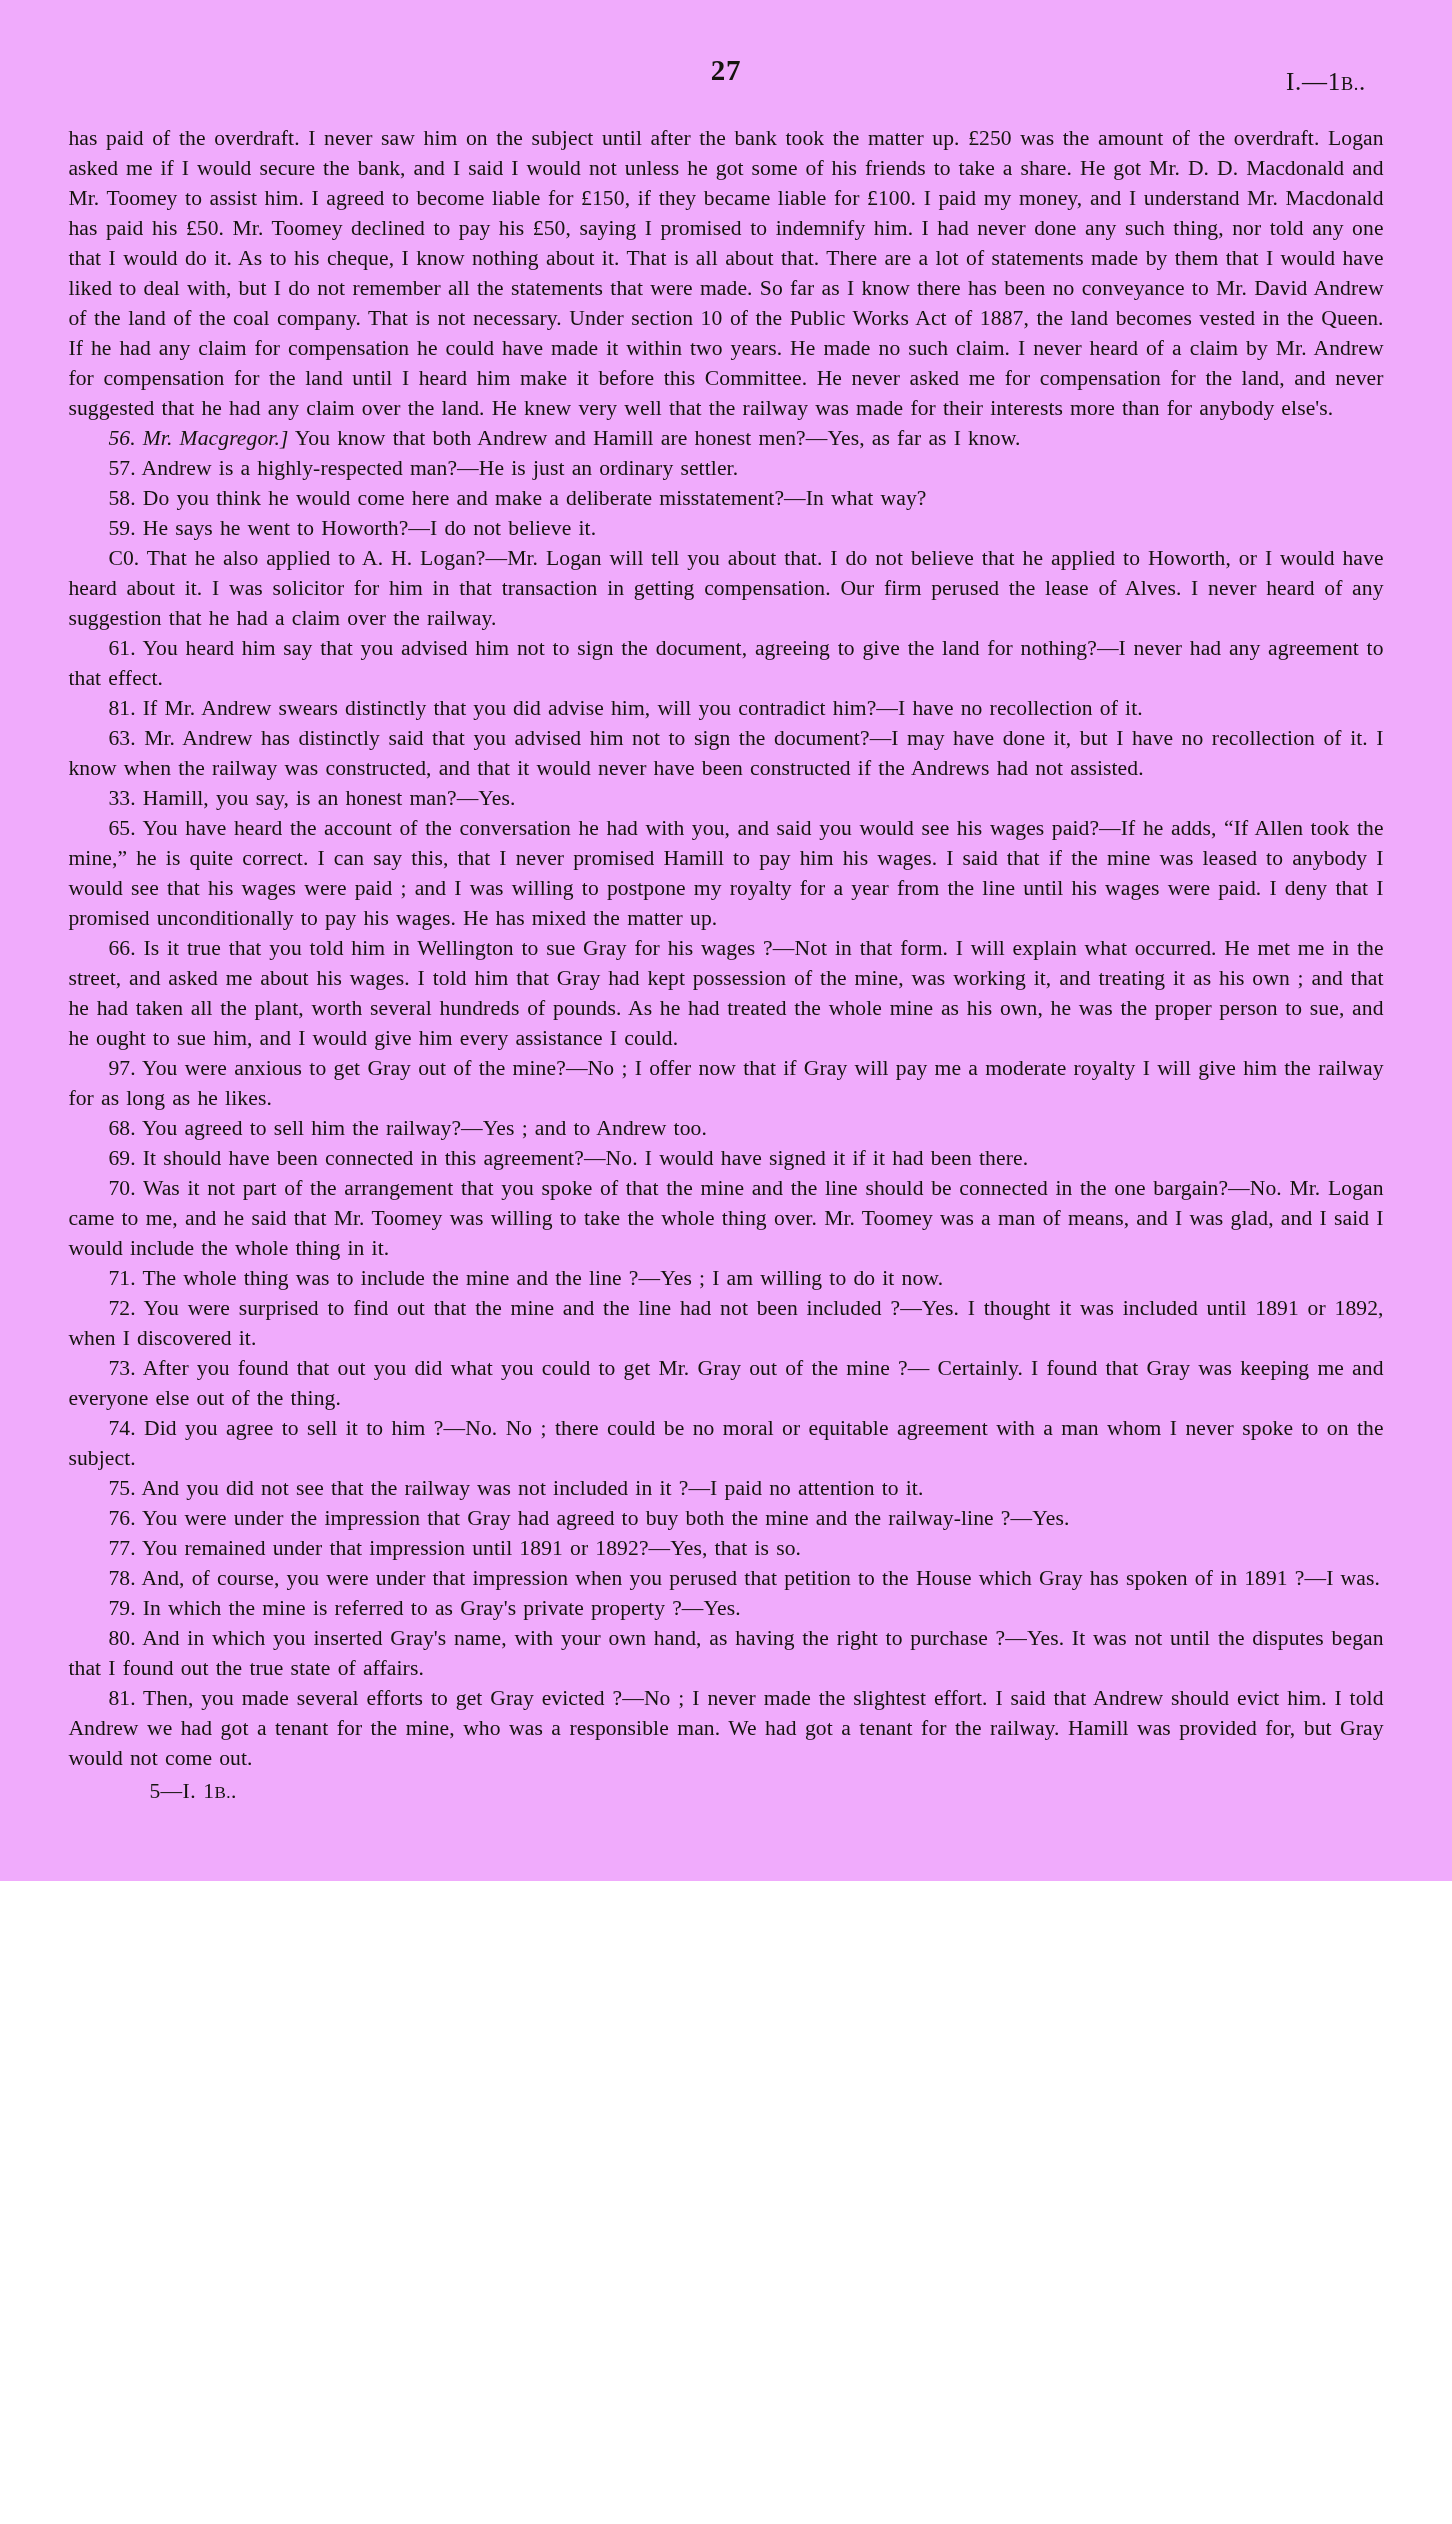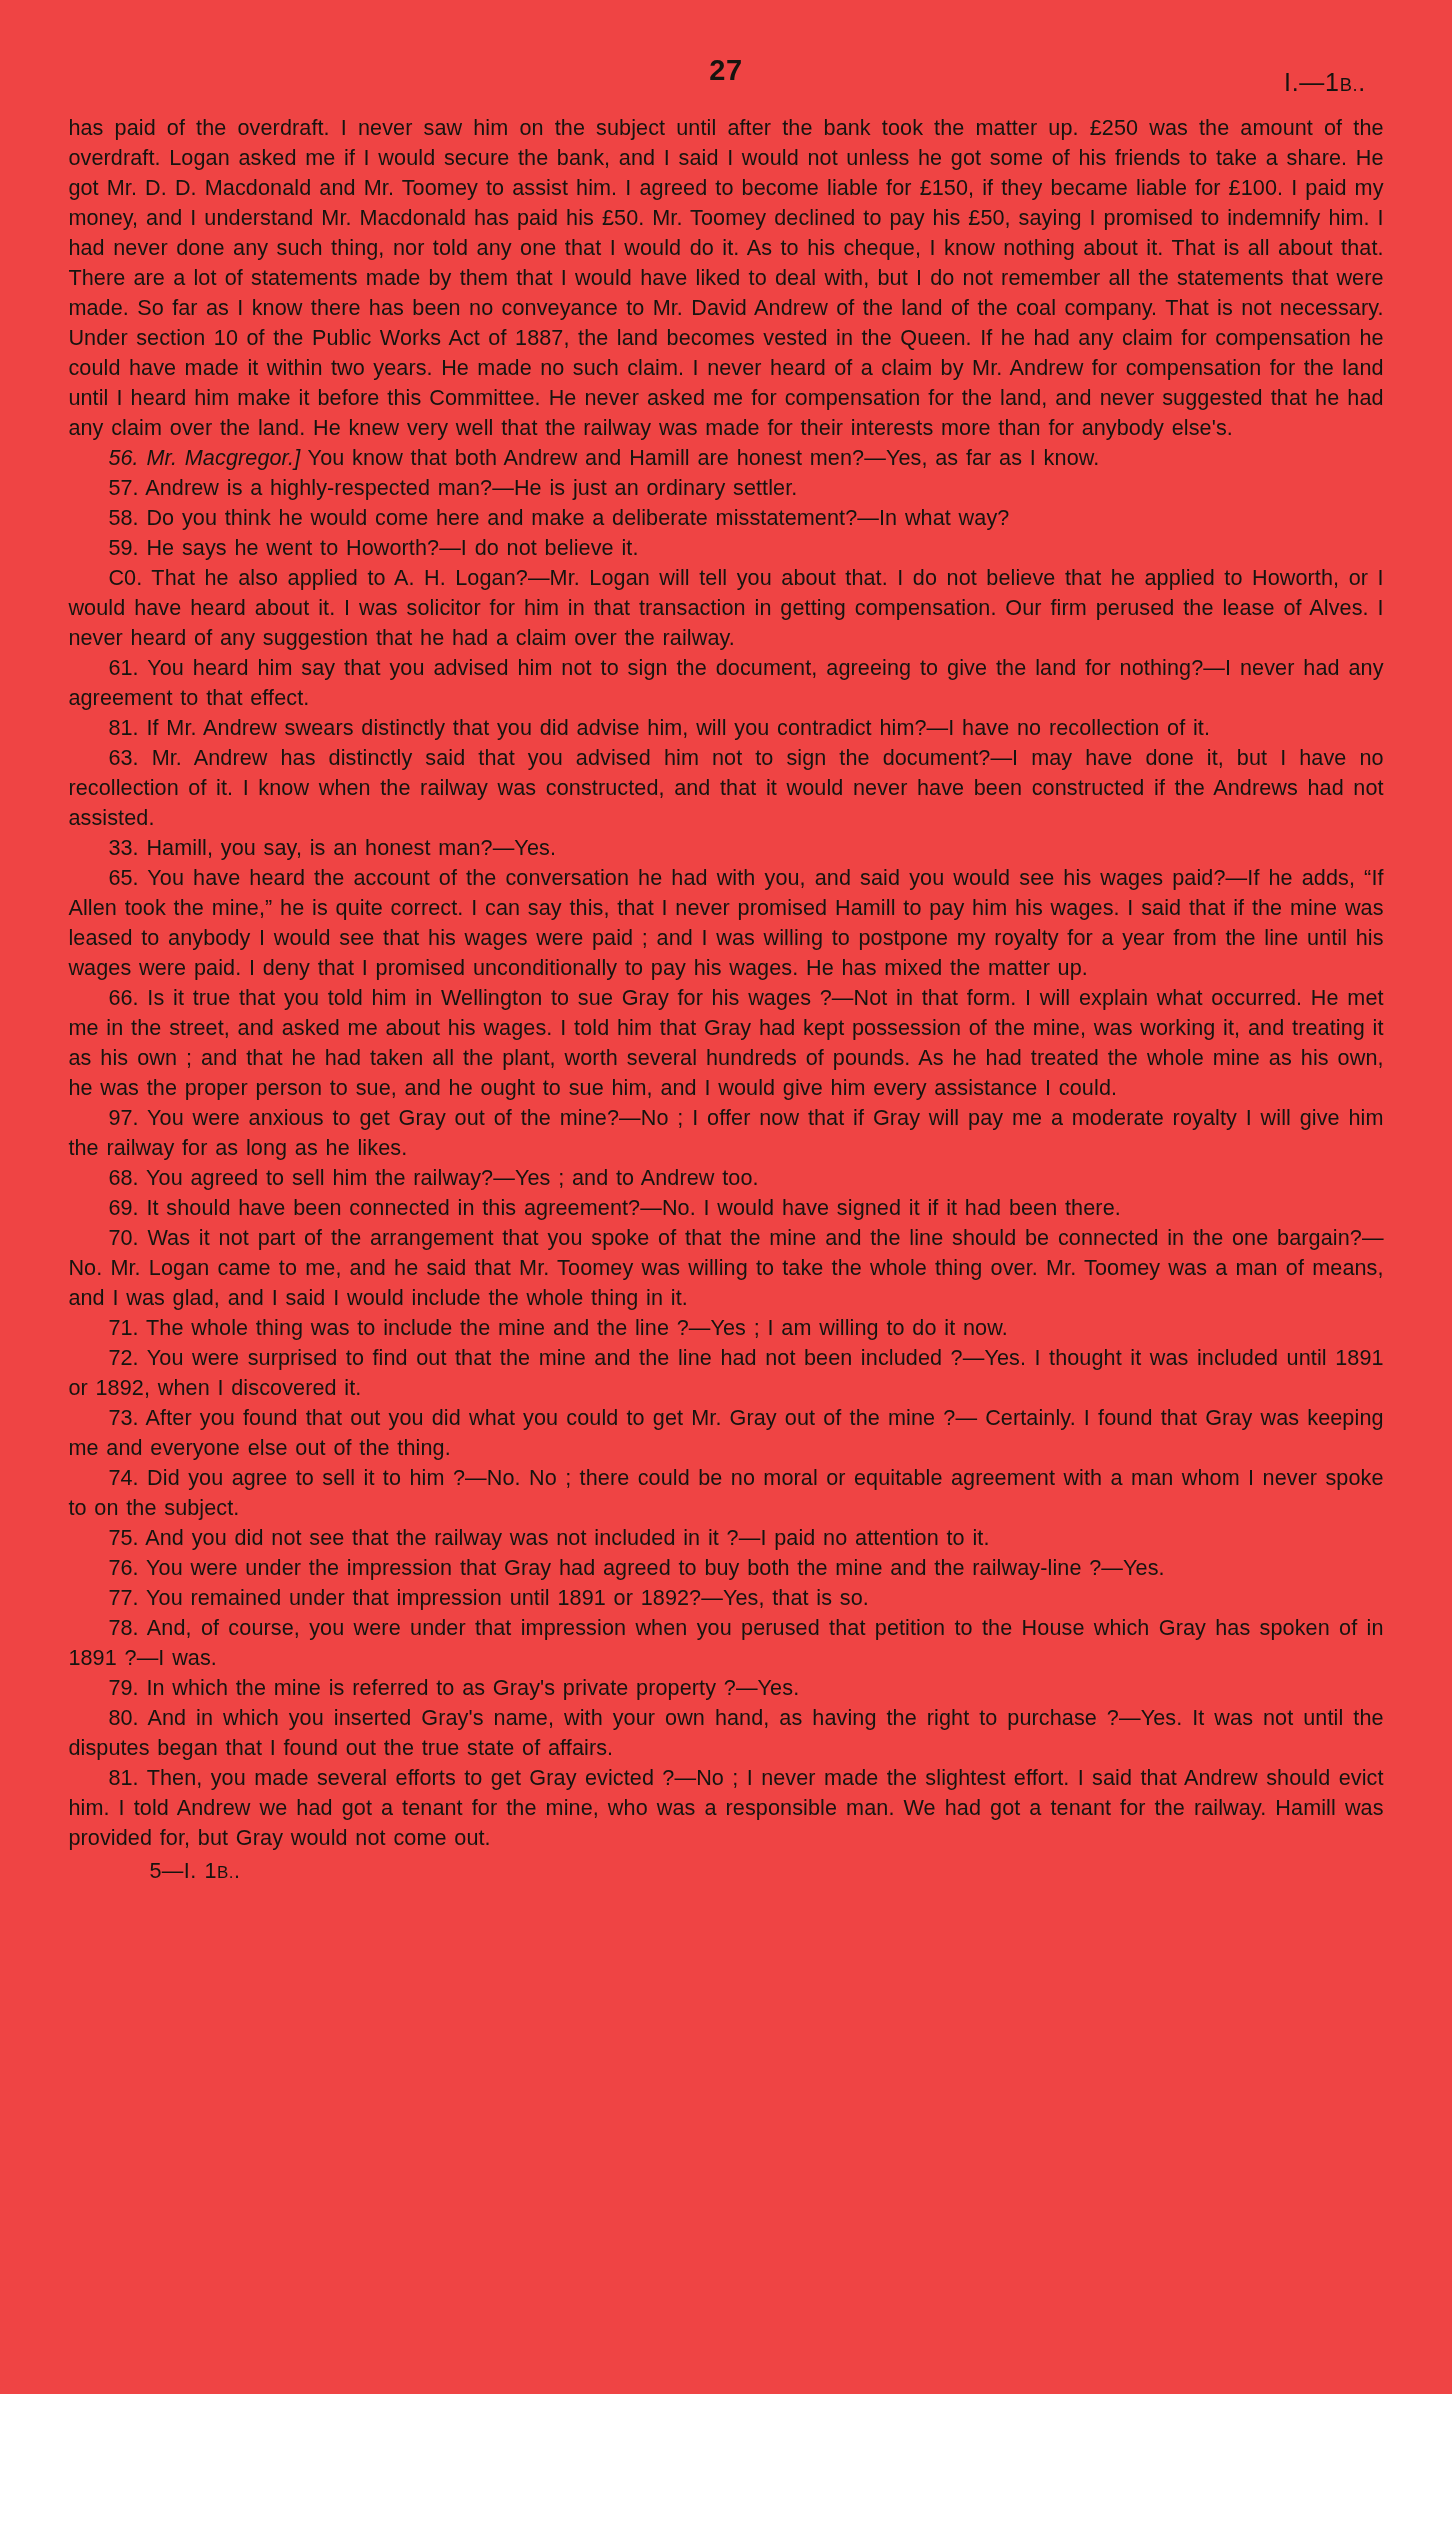--- a/index.html
+++ b/index.html
@@ -3,24 +3,24 @@
 <meta charset="utf-8">
 <style>
   html, body {
     margin: 0;
     padding: 0;
     background: #ffffff;
   }
   .page {
     position: relative;
     width: 1452px;
-    height: 2394px;
-    background: #ef4444;
+    height: 1881px;
+    background: #f0abfc;
     box-sizing: border-box;
-    font-family: Liberation Sans, sans-serif;
+    font-family: Liberation Serif, serif;
     color: #16140f;
     overflow: hidden;
   }
   .page-inner {
     position: absolute;
     left: 64px;
     top: 44px;
     width: 1324px;
   }
   .header-row {
@@ -42,21 +42,21 @@
     right: 22px;
     top: 16px;
     font-size: 25px;
     letter-spacing: 0.7px;
     margin-top: 8px;
   }
   .folio-right .small {
     font-size: 18.3px;
   }
   .body-text {
-    margin-top: 2px;
+    margin-top: 12px;
     font-size: 21.6px;
     line-height: 30px;
     text-align: justify;
     text-justify: inter-word;
     letter-spacing: 0.1px;
     word-spacing: 1.6px;
     padding: 0 4.4px 0 4.4px;
   }
   .para {
     margin: 0;

